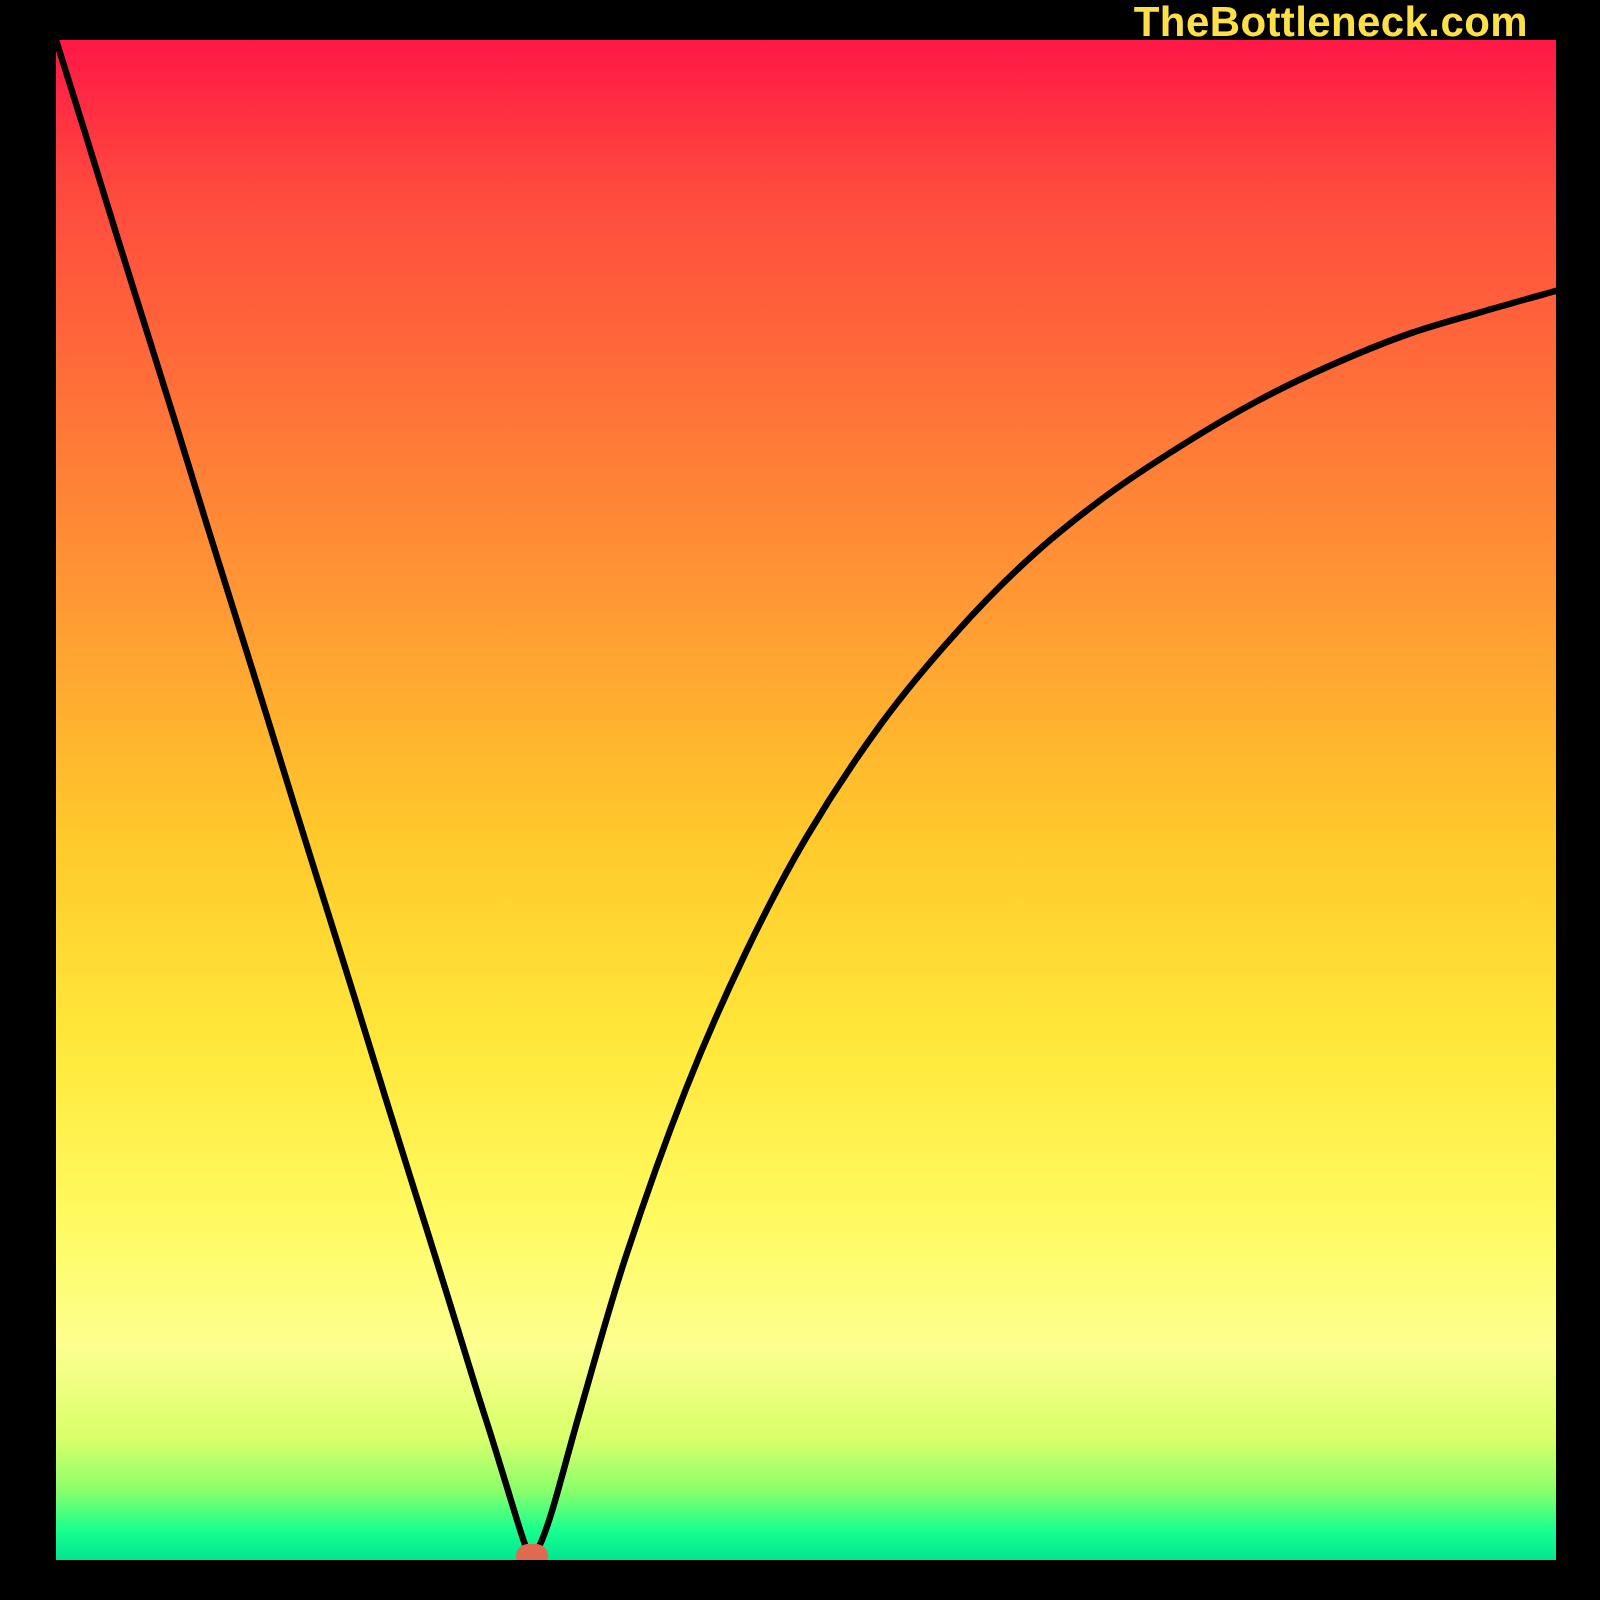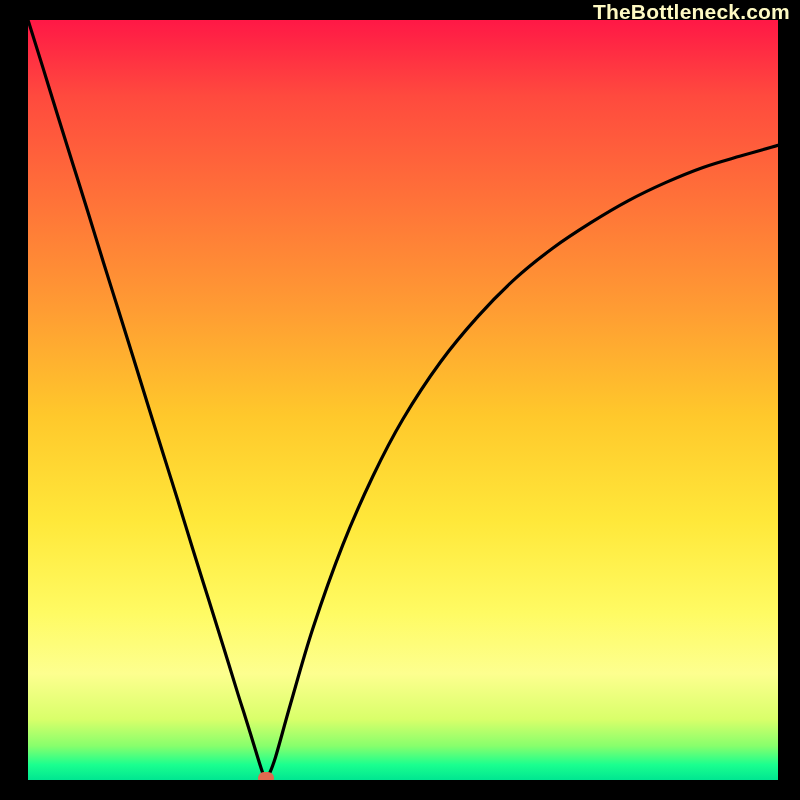--- a/index.html
+++ b/index.html
@@ -37,25 +37,25 @@
     position: absolute;
     left: 0;
     top: 0;
     width: 100%;
     height: 100%;
     overflow: visible;
   }
   .credit {
     position: absolute;
     top: 0px;
-    right: 10px;
+    right: 36px;
     font-family: Arial, Helvetica, sans-serif;
     font-size: 21px;
     font-weight: 600;
-    color: #fef9c3;
+    color: #fde047;
     letter-spacing: 0.2px;
   }
   .marker {
     position: absolute;
     width: 16px;
     height: 12px;
     border-radius: 6px;
     transform: translate(-50%, -50%);
   }
 </style>

